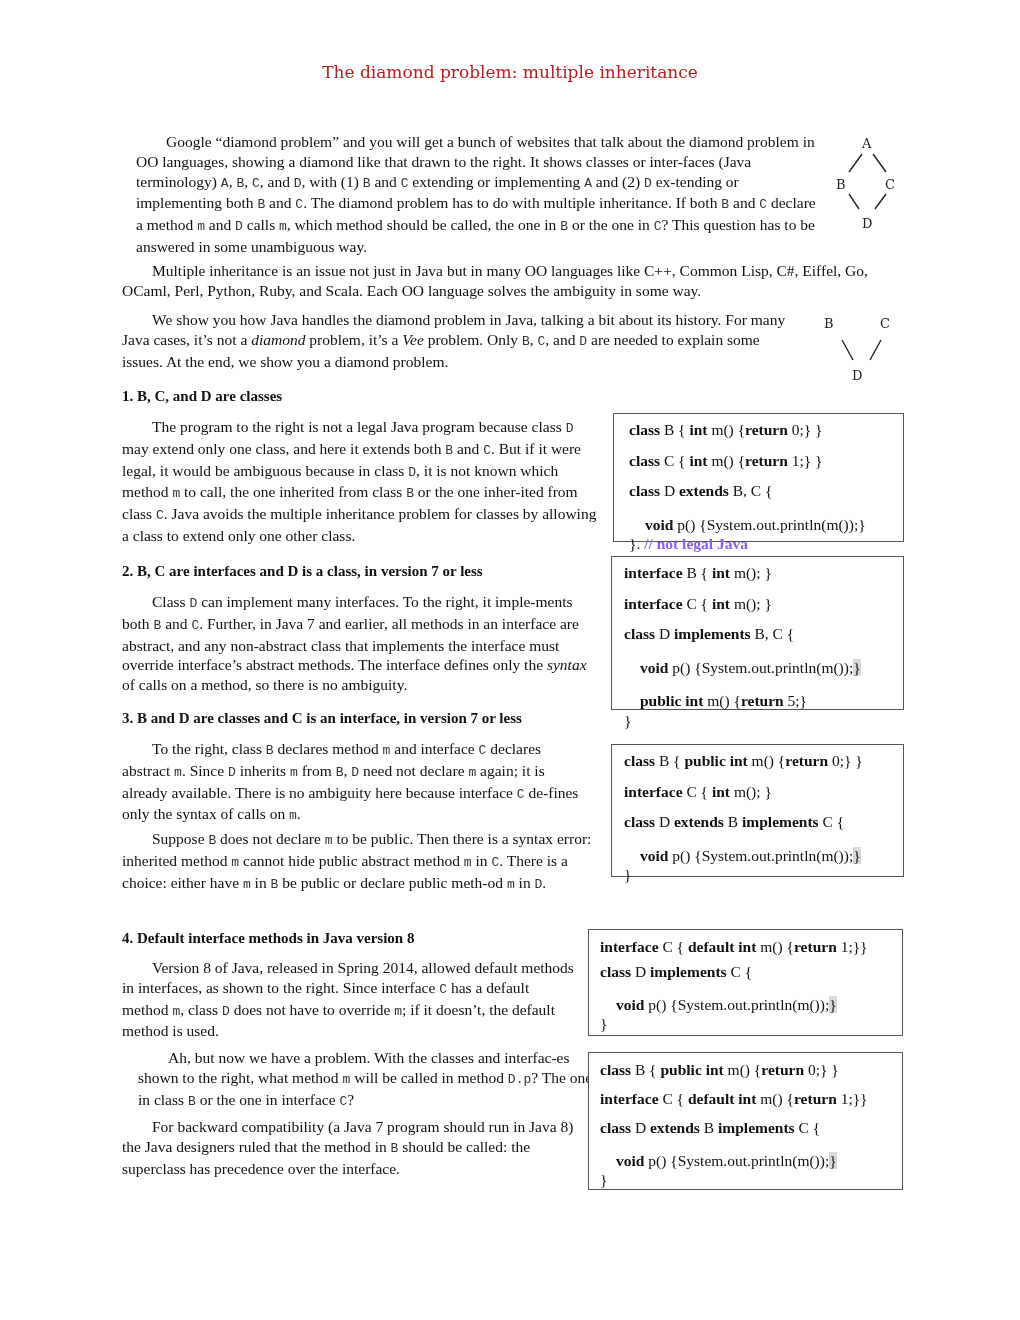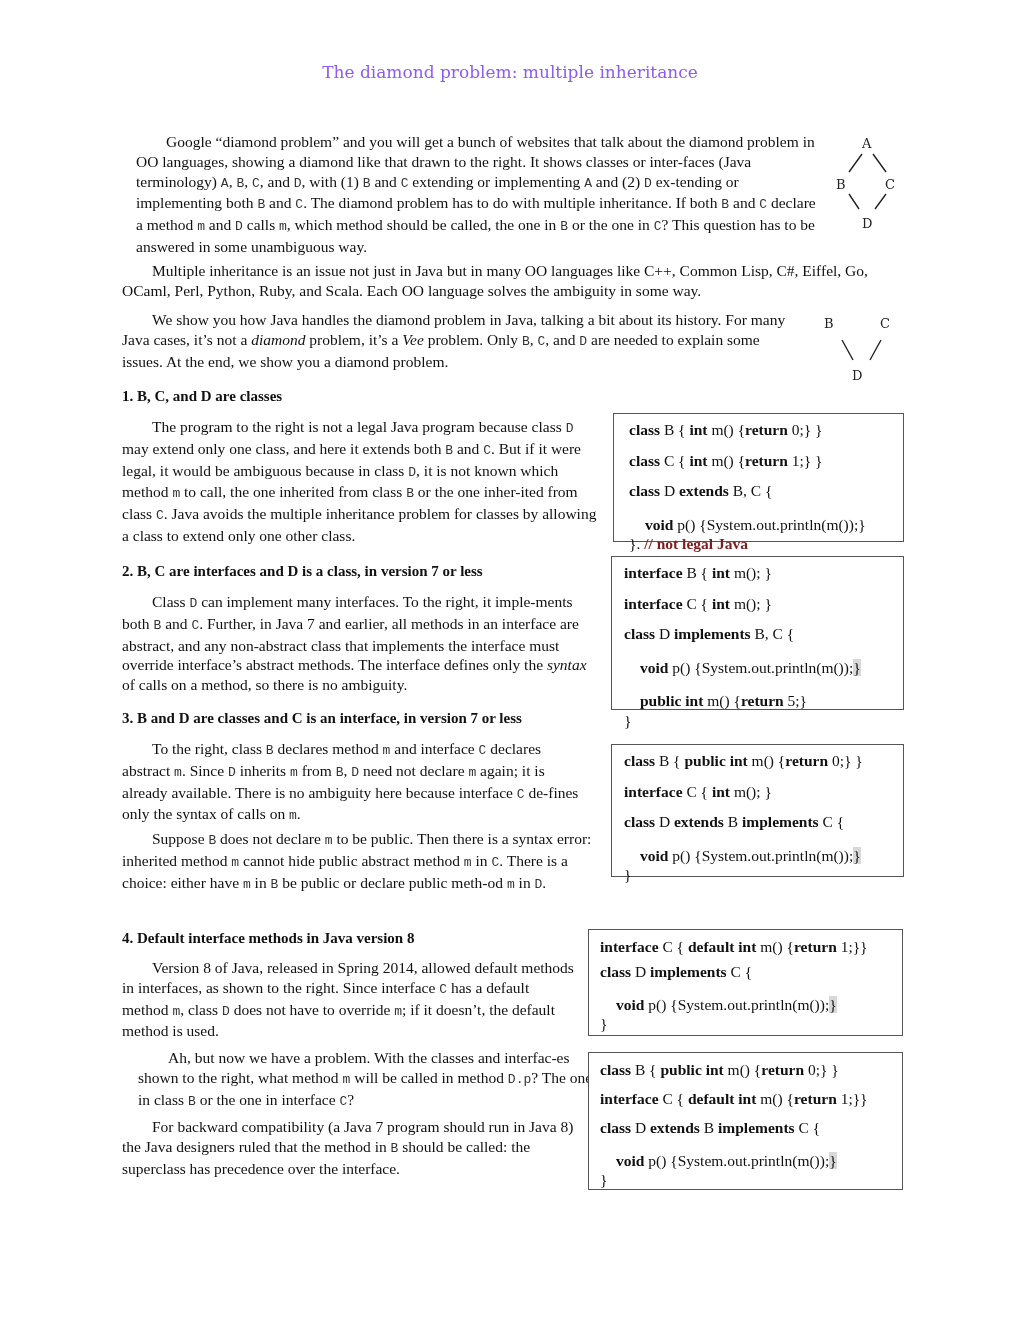--- a/index.html
+++ b/index.html
@@ -3,35 +3,35 @@
 <meta charset="utf-8">
 <style>
   html, body { margin: 0; padding: 0; background: #ffffff; }
   body {
     width: 1020px; height: 1320px; position: relative; overflow: hidden;
     font-family: "Liberation Serif", serif; color: #111; font-size: 15.5px;
   }
   .abs { position: absolute; }
   .title {
     left: 0; width: 1020px; top: 62px; text-align: center;
-    font-family: "DejaVu Serif", serif; font-size: 17px; color: #8b5cf6;
+    font-family: "DejaVu Serif", serif; font-size: 17px; color: #b91c1c;
   }
   .para { line-height: 19.8px; text-align: left; }
   .para .indent { display: inline-block; width: 30px; }
   .mono { font-family: "Liberation Mono", monospace; font-size: 13px; color: #333; }
   .heading { font-weight: bold; font-size: 15px; }
   .box {
     border: 1.5px solid #555; box-sizing: border-box; background: #fff;
     padding: 6px 0 0 15px; font-size: 15.5px; line-height: 19.5px;
   }
   .code-line { white-space: nowrap; }
   .code-line.gap { margin-top: 11px; }
   .code-line.indent1 { padding-left: 16px; margin-top: 14px; }
   .kw { font-weight: bold; }
-  .red { color: #7f1d1d; font-weight: bold; }
+  .red { color: #8b5cf6; font-weight: bold; }
   .hl { background: #d8d8d8; }
   .node { font-family: "DejaVu Serif", serif; font-size: 13px; color: #222; position: absolute; }
   svg.edges { position: absolute; left: 0; top: 0; }
 </style>
 </head>
 <body>
 
 <div class="abs title">The diamond problem: multiple inheritance</div>
 
 <div class="abs para" style="left:122px; top:132px; width:680px;margin-left:14px;">

